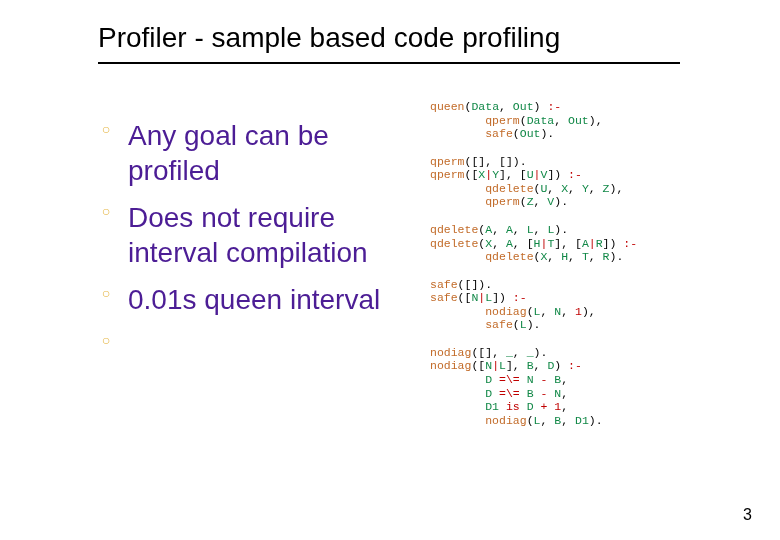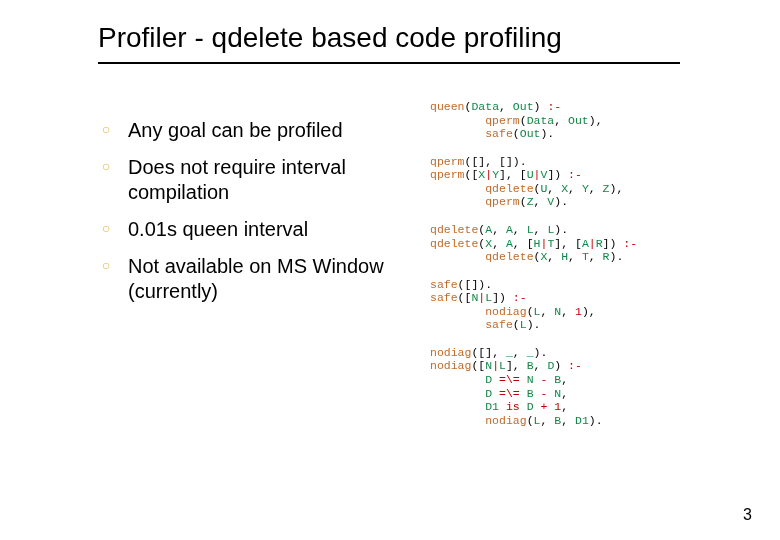--- a/index.html
+++ b/index.html
@@ -52,23 +52,23 @@
     margin-top: 3px;
     margin-right: 14px;
     display: flex;
     align-items: center;
     justify-content: center;
     color: #e6b84a;
     font-size: 14px;
     line-height: 1;
   }
   .bullet-text {
-    font-size: 20px;
+    font-size: 28px;
     line-height: 1.25;
-    color: #000000;
+    color: #4c1d95;
   }
   .code-col {
     position: absolute;
     left: 430px;
     top: 100px;
     width: 310px;
     font-family: "Courier New", Courier, monospace;
     font-size: 11.5px;
     line-height: 1.18;
     white-space: pre;
@@ -87,38 +87,37 @@
     bottom: 16px;
     font-size: 16px;
     color: #000;
   }
 </style>
 </head>
 <body>
 
 <div class="slide">
 
-  <div class="title">Profiler - qdelete based code profiling</div>
+  <div class="title">Profiler - sample based code profiling</div>
   <div class="rule"></div>
 
   <div class="bullets" id="bullets">
       <div class="bullet-row">
         <span class="bullet-mark">○</span>
         <span class="bullet-text">Any goal can be profiled</span>
       </div>
       <div class="bullet-row">
         <span class="bullet-mark">○</span>
         <span class="bullet-text">Does not require interval compilation</span>
       </div>
       <div class="bullet-row">
         <span class="bullet-mark">○</span>
         <span class="bullet-text">0.01s queen interval</span>
       </div>
       <div class="bullet-row">
         <span class="bullet-mark">○</span>
-        <span class="bullet-text">Not available on MS Window (currently)</span>
       </div>
     </div>
 
   <div class="code-col" id="code-col"><div class="code-block"><div><span class="pred">queen</span><span class="punct">(</span><span class="var">Data</span><span class="punct">, </span><span class="var">Out</span><span class="punct">) </span><span class="op">:-</span></div><div><span class="punct">        </span><span class="pred">qperm</span><span class="punct">(</span><span class="var">Data</span><span class="punct">, </span><span class="var">Out</span><span class="punct">),</span></div><div><span class="punct">        </span><span class="pred">safe</span><span class="punct">(</span><span class="var">Out</span><span class="punct">).</span></div></div><div class="code-block"><div><span class="pred">qperm</span><span class="punct">([], []).</span></div><div><span class="pred">qperm</span><span class="punct">([</span><span class="var">X</span><span class="op">|</span><span class="var">Y</span><span class="punct">], [</span><span class="var">U</span><span class="op">|</span><span class="var">V</span><span class="punct">]) </span><span class="op">:-</span></div><div><span class="punct">        </span><span class="pred">qdelete</span><span class="punct">(</span><span class="var">U</span><span class="punct">, </span><span class="var">X</span><span class="punct">, </span><span class="var">Y</span><span class="punct">, </span><span class="var">Z</span><span class="punct">),</span></div><div><span class="punct">        </span><span class="pred">qperm</span><span class="punct">(</span><span class="var">Z</span><span class="punct">, </span><span class="var">V</span><span class="punct">).</span></div></div><div class="code-block"><div><span class="pred">qdelete</span><span class="punct">(</span><span class="var">A</span><span class="punct">, </span><span class="var">A</span><span class="punct">, </span><span class="var">L</span><span class="punct">, </span><span class="var">L</span><span class="punct">).</span></div><div><span class="pred">qdelete</span><span class="punct">(</span><span class="var">X</span><span class="punct">, </span><span class="var">A</span><span class="punct">, [</span><span class="var">H</span><span class="op">|</span><span class="var">T</span><span class="punct">], [</span><span class="var">A</span><span class="op">|</span><span class="var">R</span><span class="punct">]) </span><span class="op">:-</span></div><div><span class="punct">        </span><span class="pred">qdelete</span><span class="punct">(</span><span class="var">X</span><span class="punct">, </span><span class="var">H</span><span class="punct">, </span><span class="var">T</span><span class="punct">, </span><span class="var">R</span><span class="punct">).</span></div></div><div class="code-block"><div><span class="pred">safe</span><span class="punct">([]).</span></div><div><span class="pred">safe</span><span class="punct">([</span><span class="var">N</span><span class="op">|</span><span class="var">L</span><span class="punct">]) </span><span class="op">:-</span></div><div><span class="punct">        </span><span class="pred">nodiag</span><span class="punct">(</span><span class="var">L</span><span class="punct">, </span><span class="var">N</span><span class="punct">, </span><span class="num">1</span><span class="punct">),</span></div><div><span class="punct">        </span><span class="pred">safe</span><span class="punct">(</span><span class="var">L</span><span class="punct">).</span></div></div><div class="code-block"><div><span class="pred">nodiag</span><span class="punct">([], </span><span class="var">_</span><span class="punct">, </span><span class="var">_</span><span class="punct">).</span></div><div><span class="pred">nodiag</span><span class="punct">([</span><span class="var">N</span><span class="op">|</span><span class="var">L</span><span class="punct">], </span><span class="var">B</span><span class="punct">, </span><span class="var">D</span><span class="punct">) </span><span class="op">:-</span></div><div><span class="punct">        </span><span class="var">D</span><span class="punct"> </span><span class="op">=\=</span><span class="punct"> </span><span class="var">N</span><span class="punct"> </span><span class="op">-</span><span class="punct"> </span><span class="var">B</span><span class="punct">,</span></div><div><span class="punct">        </span><span class="var">D</span><span class="punct"> </span><span class="op">=\=</span><span class="punct"> </span><span class="var">B</span><span class="punct"> </span><span class="op">-</span><span class="punct"> </span><span class="var">N</span><span class="punct">,</span></div><div><span class="punct">        </span><span class="var">D1</span><span class="punct"> </span><span class="op">is</span><span class="punct"> </span><span class="var">D</span><span class="punct"> </span><span class="op">+</span><span class="punct"> </span><span class="num">1</span><span class="punct">,</span></div><div><span class="punct">        </span><span class="pred">nodiag</span><span class="punct">(</span><span class="var">L</span><span class="punct">, </span><span class="var">B</span><span class="punct">, </span><span class="var">D1</span><span class="punct">).</span></div></div></div>
 
   <div class="page-num">3</div>
 </div>
 
 </body></html>

